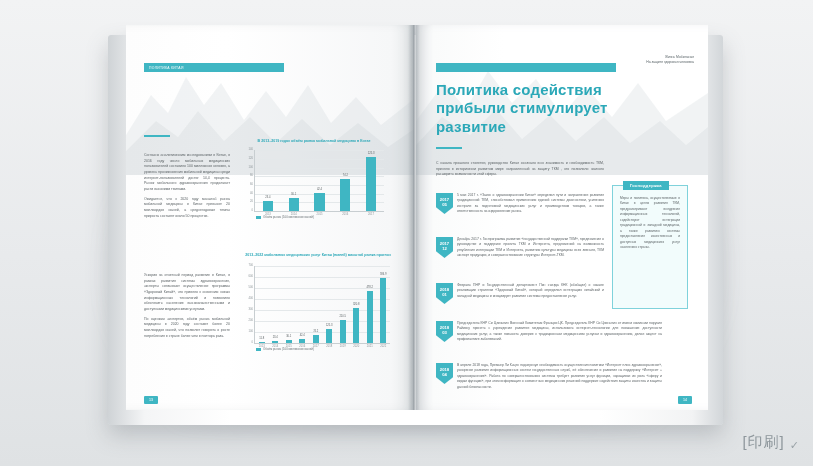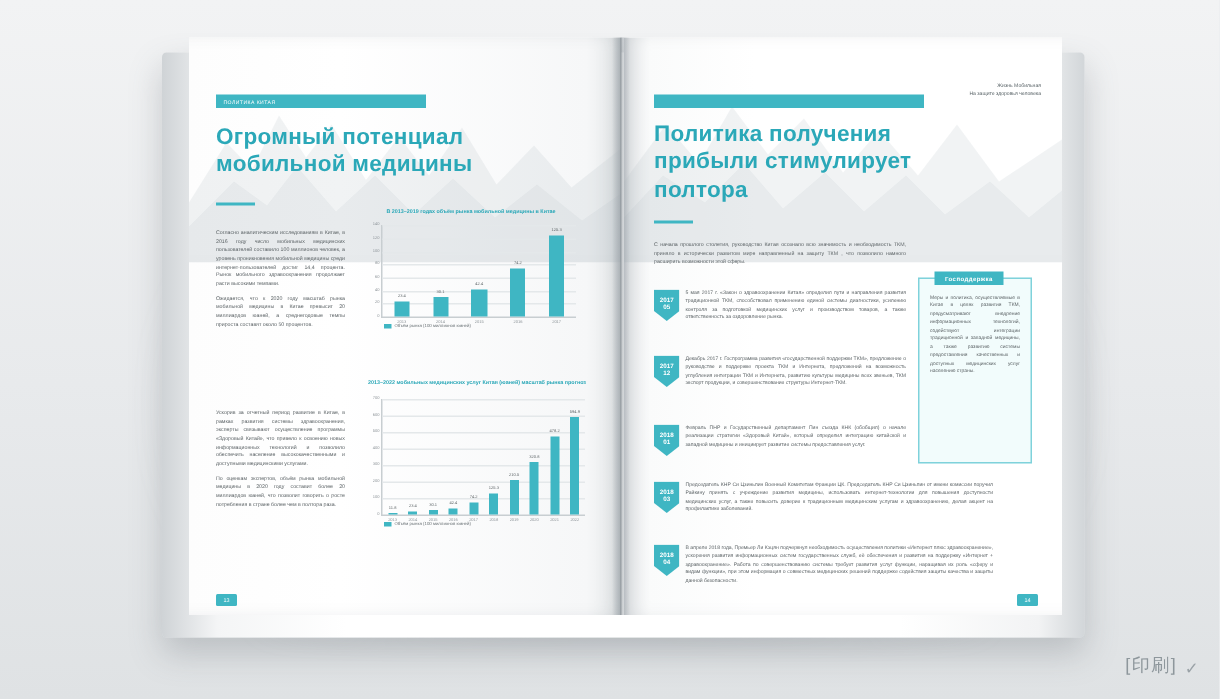--- a/index.html
+++ b/index.html
@@ -109,21 +109,21 @@
   .callout-body { font-size: 3.3px; line-height: 1.65; color: #5d6467; padding: 10px 7px 6px; text-align: justify; }
 
   .pagenum {
     position: absolute; bottom: 6px; width: 14px; height: 8px; background: #3fb6c3;
     color: #fff; font-size: 3.6px; display: flex; align-items: center; justify-content: center;
     border-radius: 1px;
   }
 
   
   .wm { position: absolute; right: 14px; bottom: 14px; display: flex; align-items: flex-end; gap: 5px; }
-  .wm .bracket { font-size: 12px; color: #8e979c; letter-spacing: 1px; margin-left: 24px; }
+  .wm .bracket { font-size: 15px; color: #8e979c; letter-spacing: 1px; margin-left: 24px; }
   .wm .brand { font-size: 22px; color: #8e979c; letter-spacing: .5px; font-family: "DejaVu Sans", sans-serif; }
   .wm .tick { font-size: 11px; color: #9aa2a7; }
 </style>
 </head>
 <body>
 
 <div class="stage">
   <div class="desk-shadow"></div>
 
   <div class="magazine">
@@ -133,21 +133,20 @@
 
       <svg class="mount" viewBox="0 0 288 150" preserveAspectRatio="none">
         <path d="M0,110 L25,70 L42,88 L60,52 L78,80 L95,58 L118,95 L140,66 L160,92 L182,60 L205,98 L230,72 L255,100 L288,74 L288,150 L0,150 Z" fill="#b9c4c9" opacity=".5"></path>
         <path d="M0,126 L30,96 L52,112 L72,86 L98,116 L124,92 L150,118 L176,94 L204,120 L232,98 L262,122 L288,104 L288,150 L0,150 Z" fill="#9fadb4" opacity=".45"></path>
       </svg>
 
       <div class="hdr-band" style="left:18px; top:38px; width:140px;">
         <span class="txt">ПОЛИТИКА КИТАЯ</span>
       </div>
 
-      <h1 class="title" style="position:absolute; left:18px; top:58px; width:180px;">Огромный потенциал мобильной медицины</h1>
       <div class="rule" style="position:absolute; left:18px; top:110px;"></div>
 
       <div class="body-col" style="position:absolute; left:18px; top:128px; width:86px;">
         <p>Согласно аналитическим исследованиям в Китае, в 2016 году число мобильных медицинских пользователей составило 100 миллионов человек, а уровень проникновения мобильной медицины среди интернет-пользователей достиг 14,4 процента. Рынок мобильного здравоохранения продолжает расти высокими темпами.</p>
         <p>Ожидается, что к 2020 году масштаб рынка мобильной медицины в Китае превысит 20 миллиардов юаней, а среднегодовые темпы прироста составят около 50 процентов.</p>
       </div>
 
       <div class="body-col" style="position:absolute; left:18px; top:248px; width:86px;">
         <p>Ускорив за отчетный период развитие в Китае, в рамках развития системы здравоохранения, эксперты связывают осуществление программы «Здоровый Китай», что привело к освоению новых информационных технологий и позволило обеспечить население высококачественными и доступными медицинскими услугами.</p>
         <p>По оценкам экспертов, объём рынка мобильной медицины в 2020 году составит более 20 миллиардов юаней, что позволит говорить о росте потребления в стране более чем в полтора раза.</p>
@@ -257,21 +256,21 @@
         <path d="M0,96 L28,58 L50,84 L72,46 L96,78 L120,54 L146,90 L170,62 L196,92 L222,58 L250,96 L292,68 L292,150 L0,150 Z" fill="#b9c4c9" opacity=".5"></path>
         <path d="M0,120 L26,92 L54,110 L80,84 L106,114 L134,90 L160,116 L188,92 L214,118 L244,96 L270,120 L292,102 L292,150 L0,150 Z" fill="#9fadb4" opacity=".45"></path>
       </svg>
 
       <div class="hdr-band" style="left:20px; top:38px; width:180px;"></div>
       <div class="hdr-right-txt" style="right:14px; top:30px; width:70px;">
         <div>Жизнь Мобильная</div>
         <div>На защите здоровья человека</div>
       </div>
 
-      <h1 class="title" style="position:absolute; left:20px; top:56px; width:230px;">Политика получения прибыли стимулирует полтора</h1>
+      <h1 class="title" style="position:absolute; left:20px; top:56px; width:230px;">Политика содействия прибыли стимулирует развитие</h1>
       <div class="rule" style="position:absolute; left:20px; top:122px;"></div>
 
       <div class="body-col" style="position:absolute; left:20px; top:136px; width:168px;">
         <p>С начала прошлого столетия, руководство Китая осознало всю значимость и необходимость ТКМ, приняло в исторически развитом мире направленный на защиту ТКМ , что позволило намного расширить возможности этой сферы.</p>
       </div>
 
       <div class="tl-item" style="left:20px; top:168px; width:168px;">
         <div class="tl-badge">
           <div class="shield">
             <span>2017</span><br>

